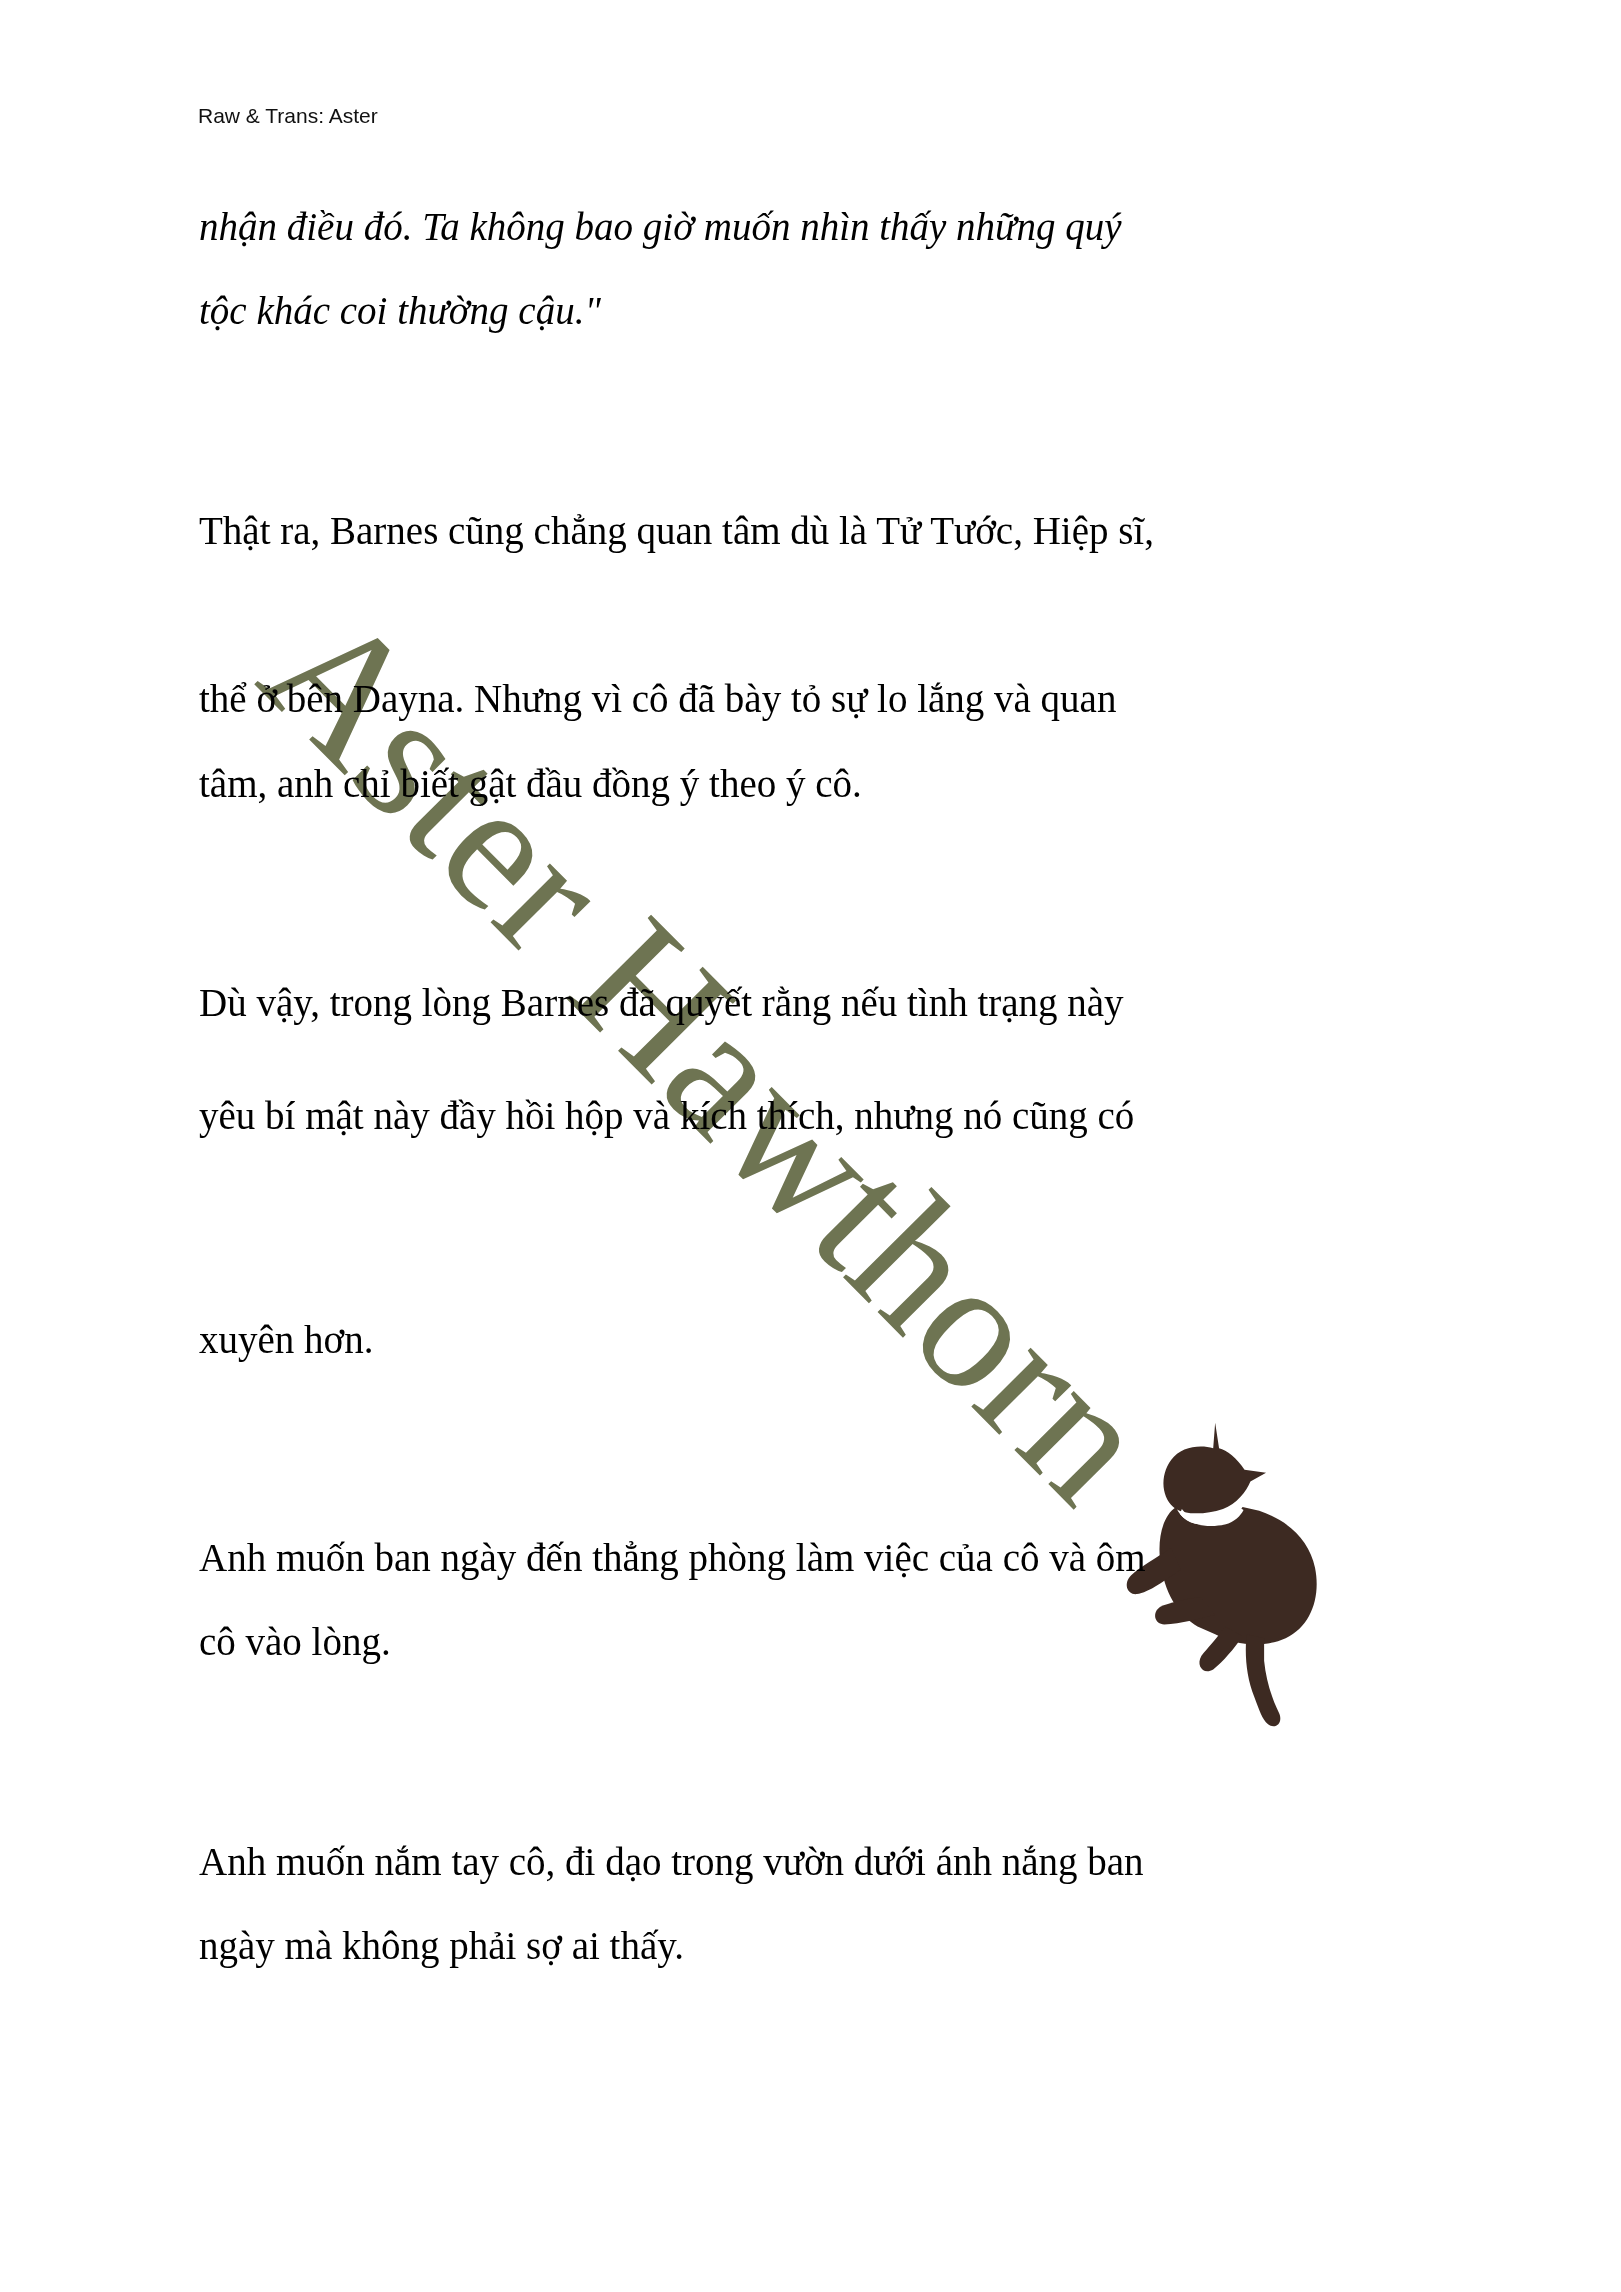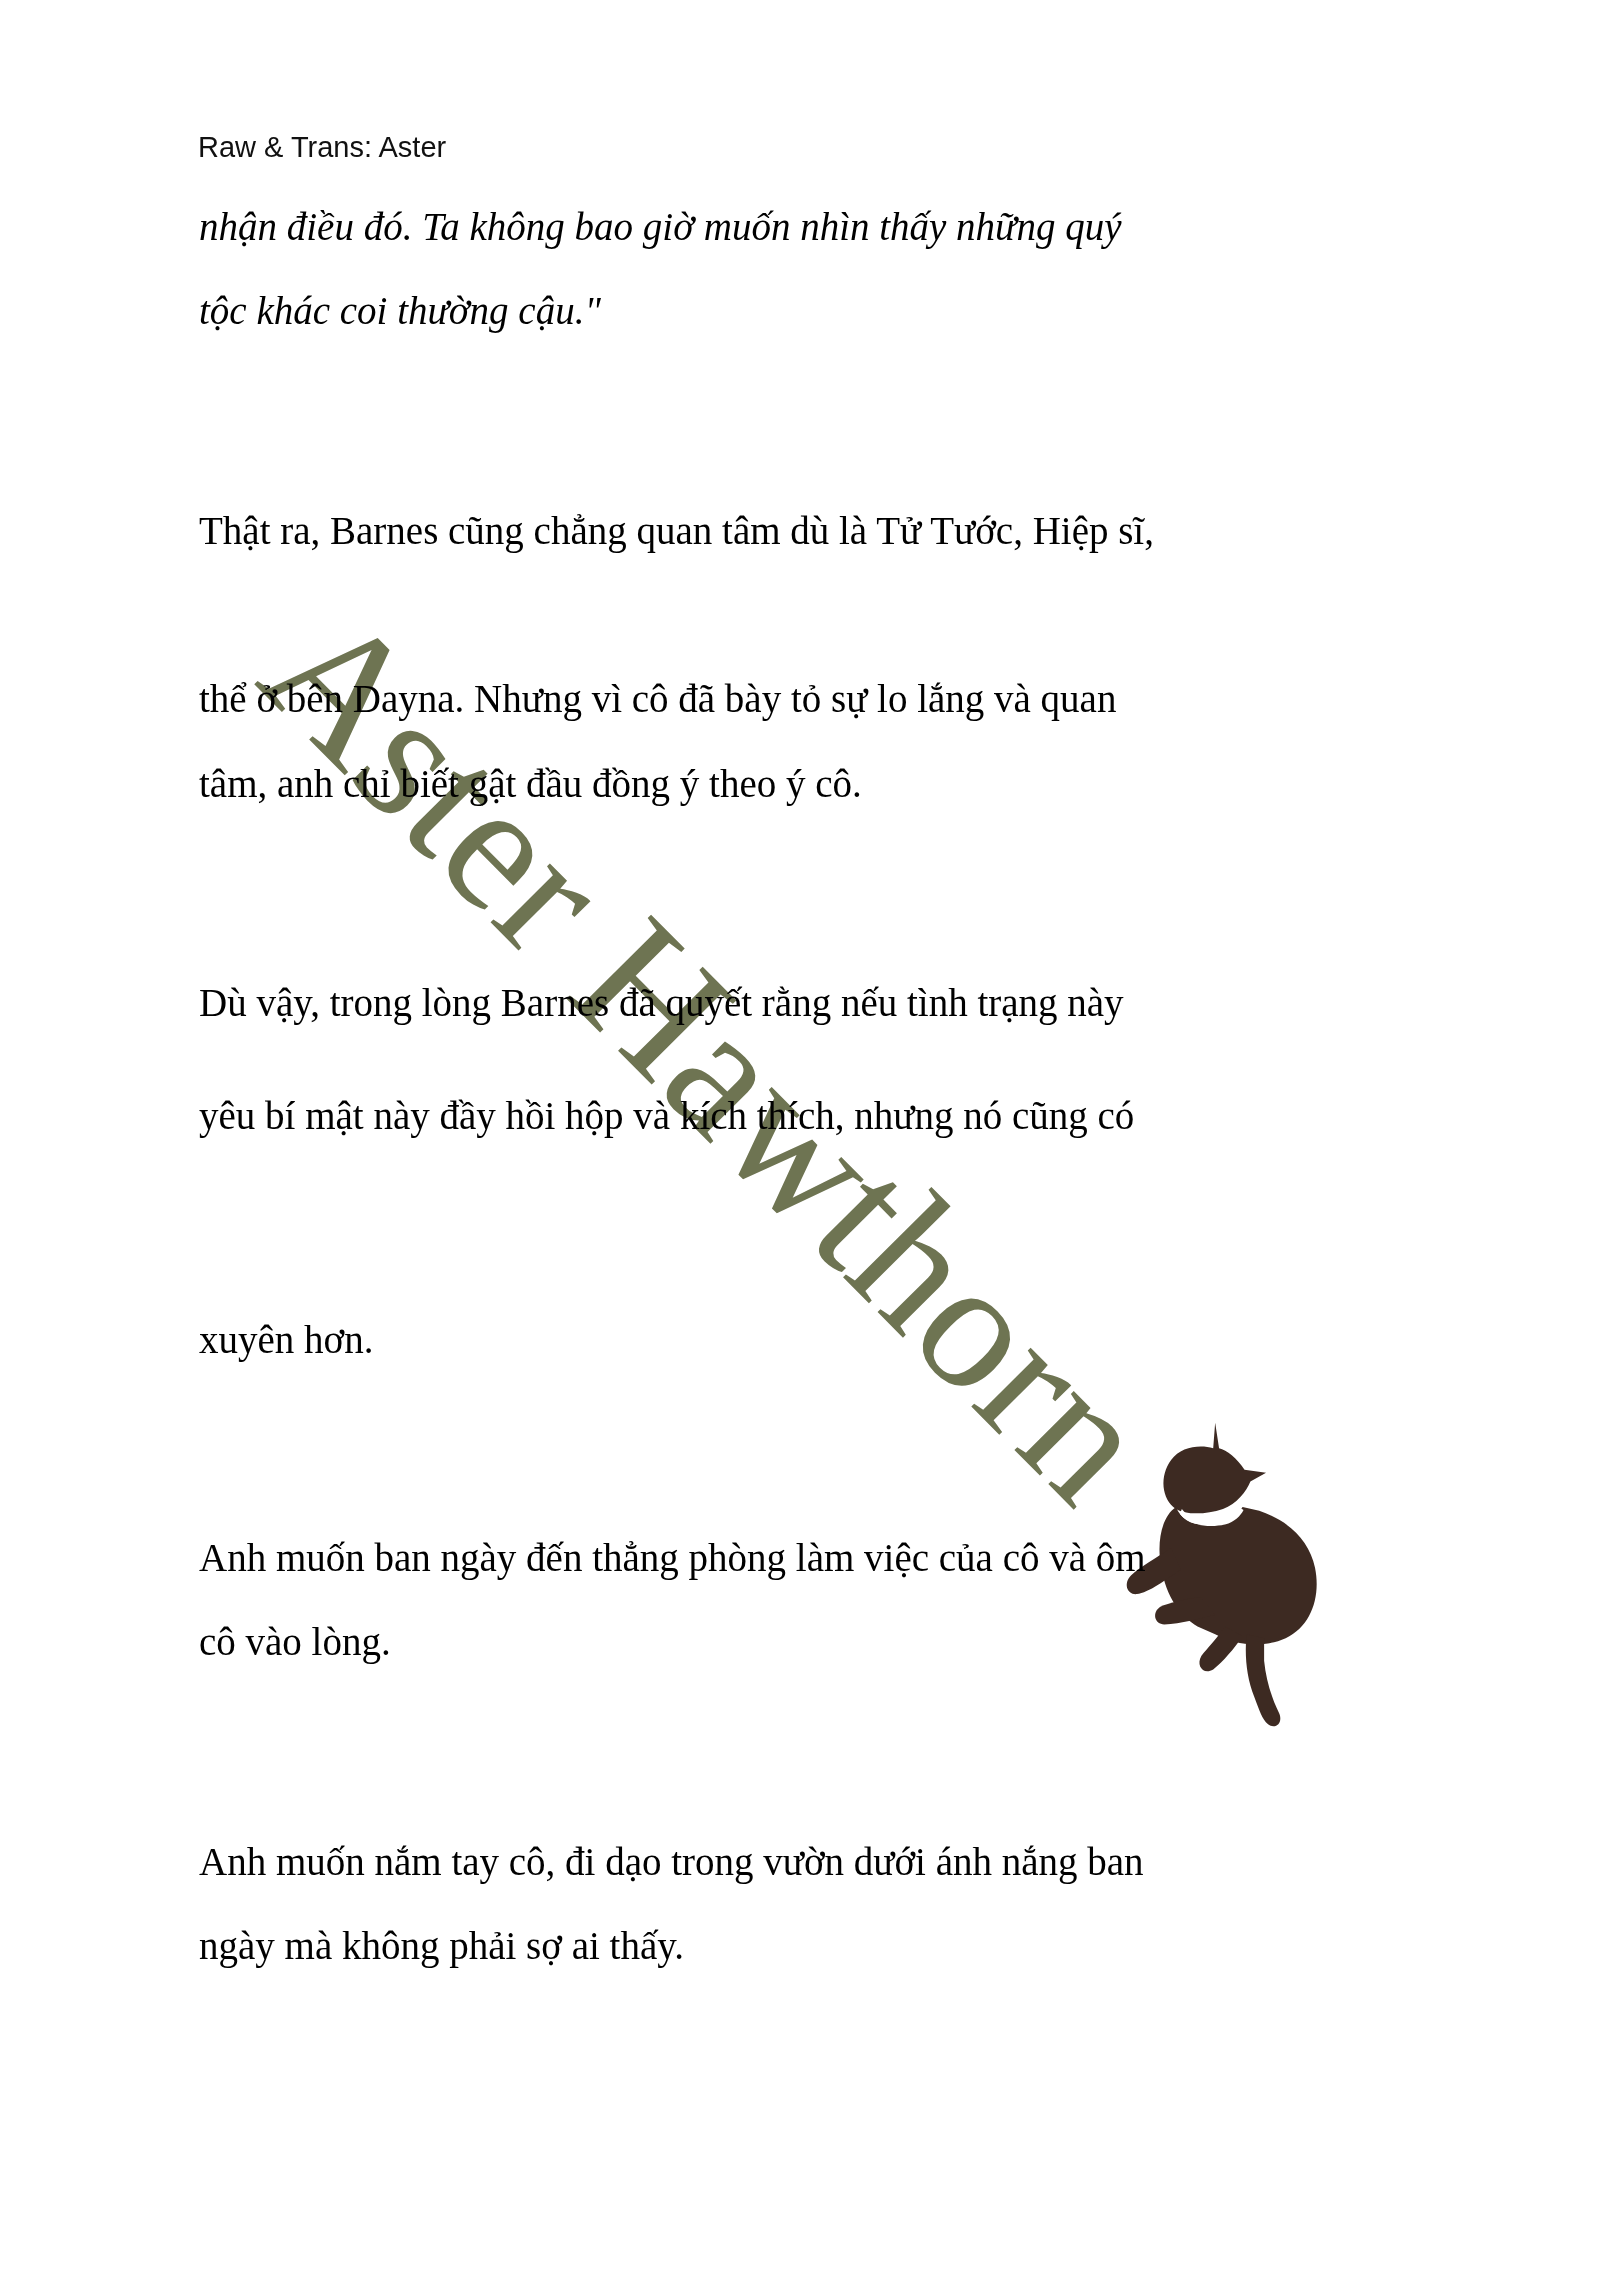--- a/index.html
+++ b/index.html
@@ -12,26 +12,25 @@
       width: 1621px;
       height: 2293px;
       background: #ffffff;
       overflow: hidden;
     }
     .header-text {
       position: absolute;
       left: 198px;
       top: 98px;
       font-family: "Liberation Sans", sans-serif;
-      font-size: 29px;
+      font-size: 21px;
       line-height: 35px;
       color: #111111;
       white-space: nowrap;
       z-index: 3;
-      margin-top: 32px;
     }
     .line {
       position: absolute;
       left: 199px;
       font-family: "Liberation Serif", serif;
       font-size: 39px;
       line-height: 55px;
       height: 55px;
       color: #000000;
       white-space: nowrap;

